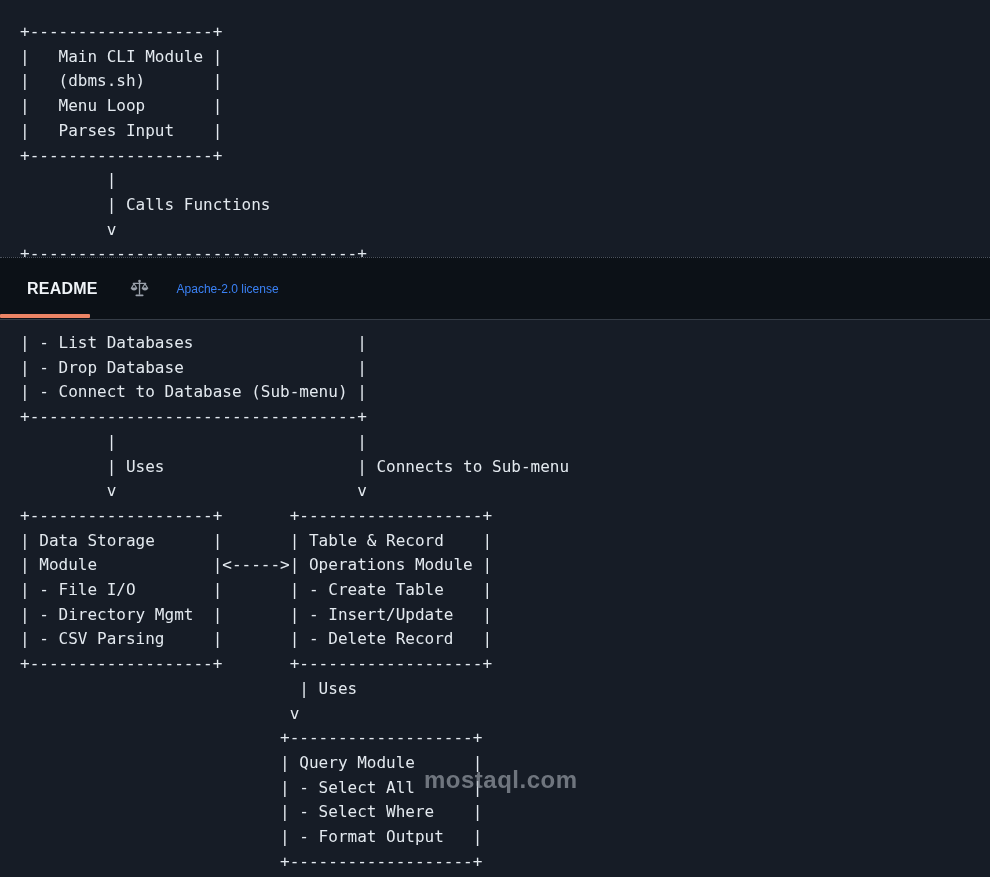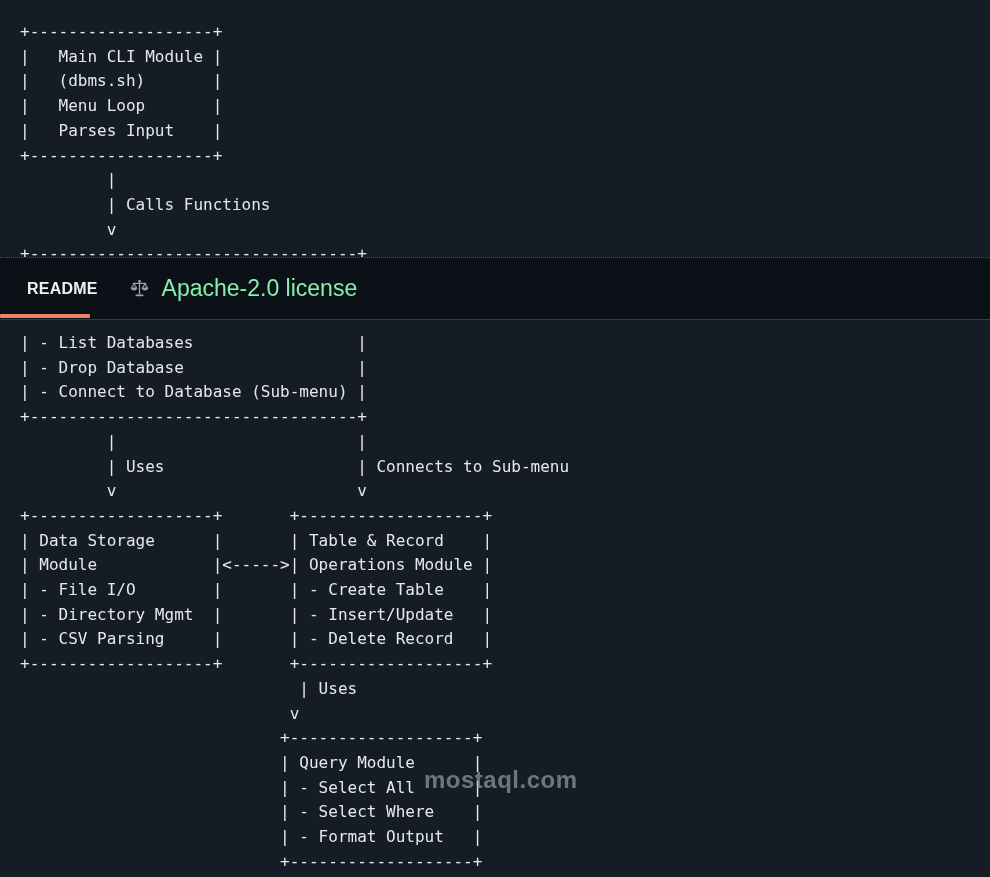--- a/index.html
+++ b/index.html
@@ -46,23 +46,23 @@
     cursor: pointer;
   }
   .license-link {
     margin-left: 32px;
     display: flex;
     align-items: center;
     cursor: pointer;
   }
   .law-icon-wrap { display: inline-flex; align-items: center; }
   .license-text {
-    margin-left: 13px;
-    font-size: 23px;
-    color: #86efac;
+    margin-left: 28px;
+    font-size: 12px;
+    color: #3b82f6;
   }
   .tab-underline {
     position: absolute;
     left: 0; bottom: 1px;
     width: 90px; height: 4px;
     background: #ec8465;
     border-radius: 1px;
   }
 
   .watermark {

